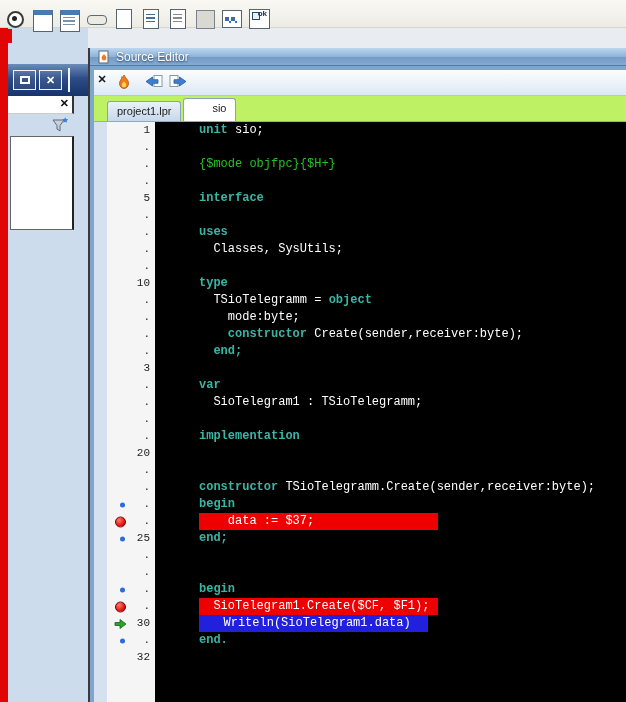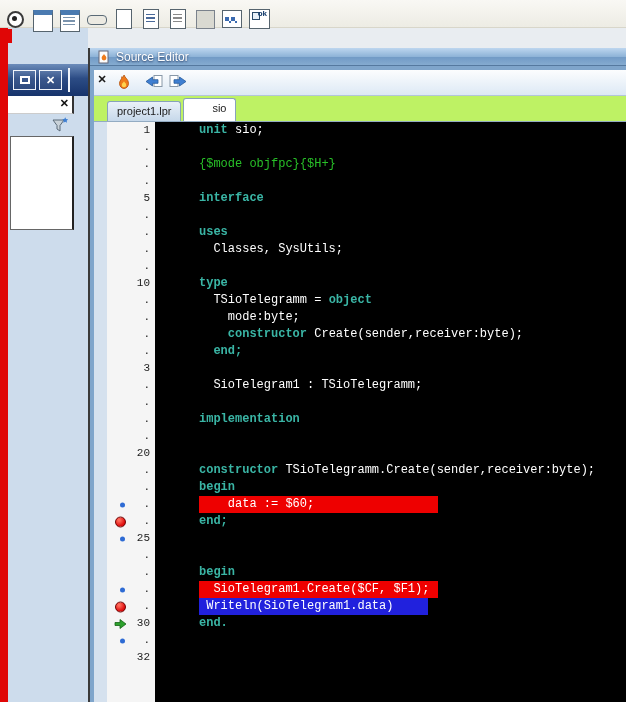--- a/index.html
+++ b/index.html
@@ -96,21 +96,21 @@
   .mk-bp{left:8px;width:11px;height:11px;border-radius:50%;
     background:radial-gradient(circle at 35% 30%,#ff6a5a 10%,#e01010 65%,#b00000);
     border:1px solid #700000;}
   .mk-arrow{left:7px;}
   .c-row{height:17px;font:12px/17px "Liberation Mono",monospace;white-space:pre;color:#fff;margin-left:42px;}
   .c-kw{color:var(--kw,#3ab5a5);font-weight:bold;}
   .c-dir{color:var(--dir,#28c028);}
   .c-tx{color:#fff;}
   .band{display:inline-block;height:17px;}
   .band-bp{background:var(--bpbg,#ee0000);min-width:239px;}
-  .band-exec{background:var(--exbg,#2121dd);min-width:229px;}
+  .band-exec{background:var(--exbg,#2121dd);min-width:229px;text-align:center;}
 </style>
 </head>
 <body>
 
 <div class="main-toolbar">
     <div class="tbicon k-radio"></div>
     <div class="tbicon k-win1"></div>
     <div class="tbicon k-win2"></div>
     <div class="tbicon k-pill"></div>
     <div class="tbicon k-page"></div>
@@ -303,28 +303,29 @@
           <div class="c-row"></div>
           <div class="c-row"><span class="c-kw">uses</span></div>
           <div class="c-row"><span class="c-tx">  Classes, SysUtils;</span></div>
           <div class="c-row"></div>
           <div class="c-row"><span class="c-kw">type</span></div>
           <div class="c-row"><span class="c-tx">  TSioTelegramm = </span><span class="c-kw">object</span></div>
           <div class="c-row"><span class="c-tx">    mode:byte;</span></div>
           <div class="c-row"><span class="c-tx">    </span><span class="c-kw">constructor</span><span class="c-tx"> Create(sender,receiver:byte);</span></div>
           <div class="c-row"><span class="c-tx">  </span><span class="c-kw">end;</span></div>
           <div class="c-row"></div>
+          <div class="c-row"><span class="c-kw">var</span></div>
           <div class="c-row"><span class="c-tx">  SioTelegram1 : TSioTelegramm;</span></div>
           <div class="c-row"></div>
           <div class="c-row"><span class="c-kw">implementation</span></div>
           <div class="c-row"></div>
           <div class="c-row"></div>
           <div class="c-row"><span class="c-kw">constructor</span><span class="c-tx"> TSioTelegramm.Create(sender,receiver:byte);</span></div>
           <div class="c-row"><span class="c-kw">begin</span></div>
-          <div class="c-row"><span class="band band-bp"><span class="c-tx">    data := $60;</span></span></div>
+          <div class="c-row"><span class="band band-bp"><span class="c-tx">    data := $37;</span></span></div>
           <div class="c-row"><span class="c-kw">end;</span></div>
           <div class="c-row"></div>
           <div class="c-row"></div>
           <div class="c-row"><span class="c-kw">begin</span></div>
           <div class="c-row"><span class="band band-bp"><span class="c-tx">  SioTelegram1.Create($CF, $F1);</span></span></div>
           <div class="c-row"><span class="band band-exec"><span class="c-tx"> Writeln(SioTelegram1.data)</span></span></div>
           <div class="c-row"><span class="c-kw">end.</span></div>
           <div class="c-row"></div>
         </div>
     </div>

